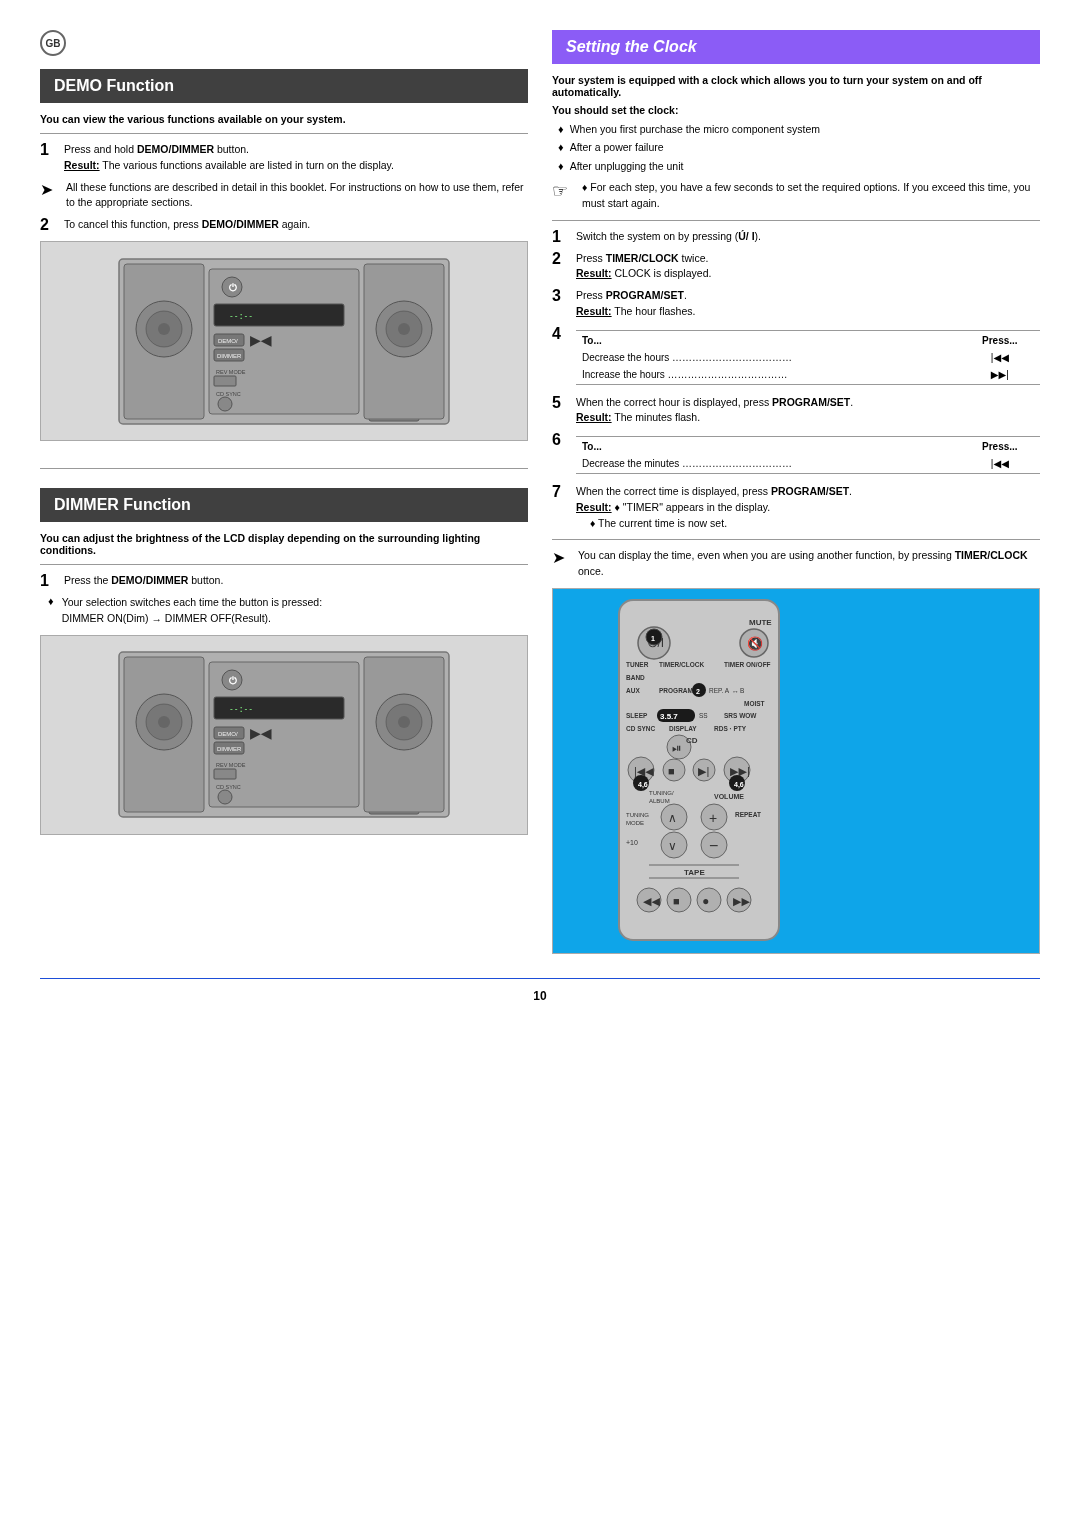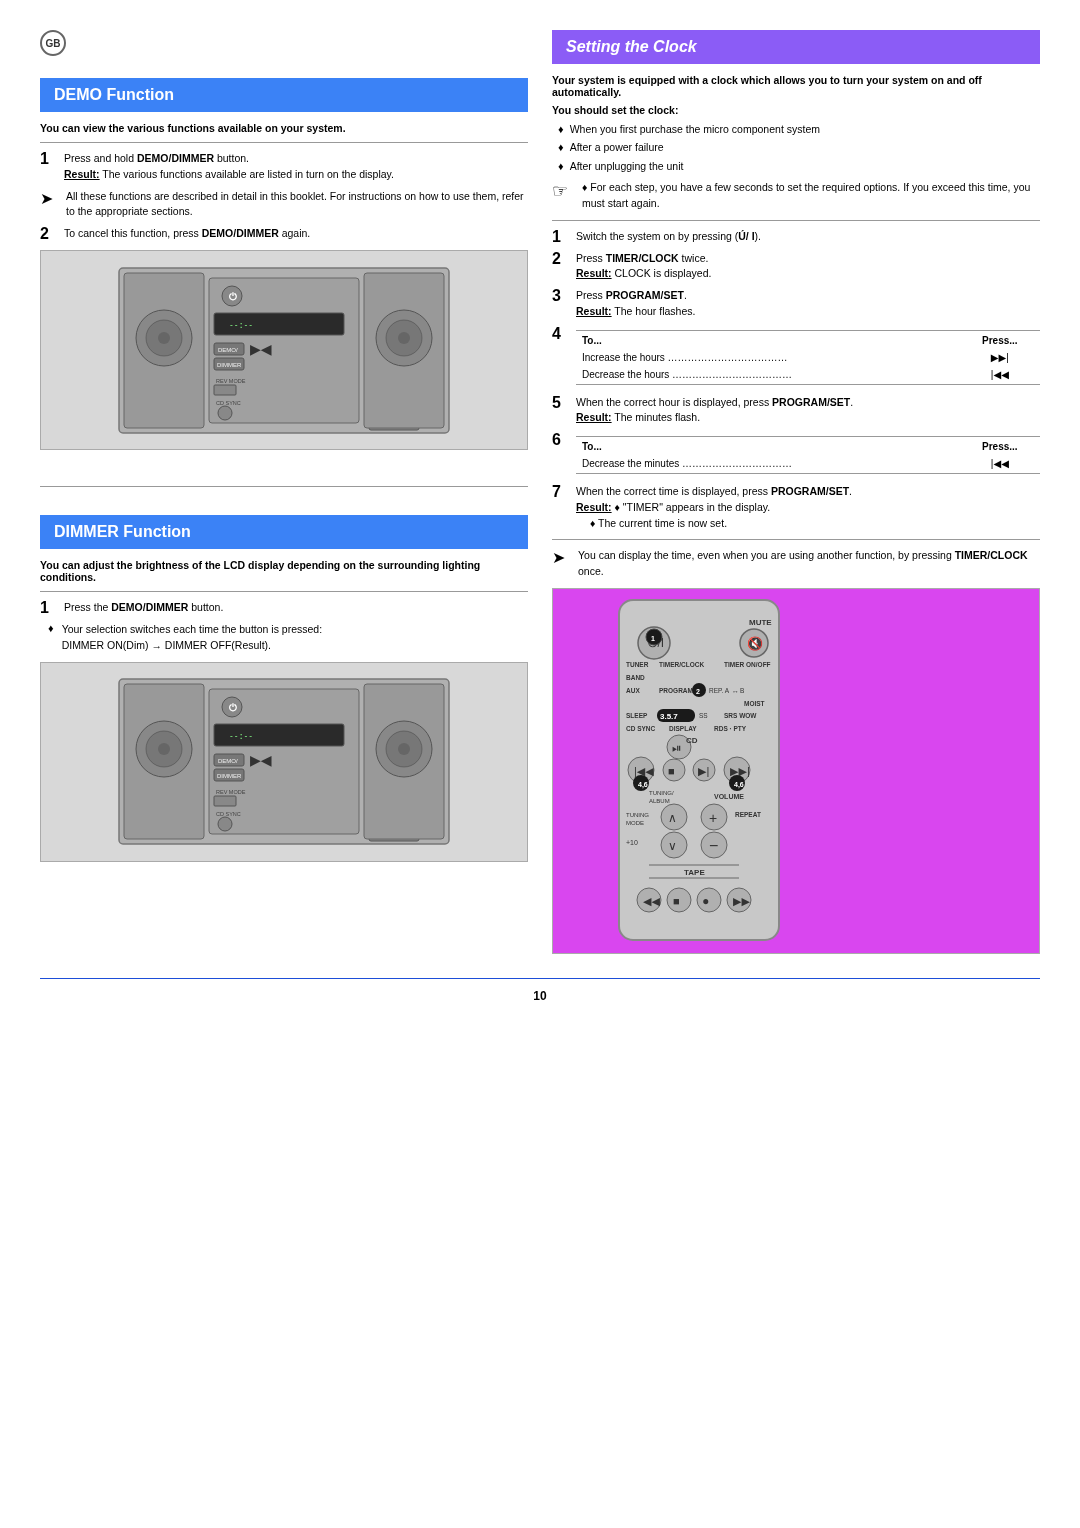--- a/index.html
+++ b/index.html
@@ -16,21 +16,21 @@
     .page-layout {
       display: grid;
       grid-template-columns: 1fr 1fr;
       gap: 24px;
       max-width: 1000px;
       margin: 0 auto;
     }
 
     
     .section-header {
-      background: #3b82f6;
+      background: #404040;
       color: #fff;
       font-size: 16px;
       font-weight: bold;
       padding: 8px 14px;
       margin-bottom: 10px;
       display: flex;
       align-items: center;
       gap: 8px;
     }
     .section-header.italic {
@@ -47,21 +47,21 @@
       border: 2px solid #666;
       border-radius: 50%;
       font-size: 10px;
       color: #333;
       font-weight: bold;
     }
 
     .left-col, .right-col {
       display: flex;
       flex-direction: column;
-      gap: 20px;
+      gap: 11px;
     }
 
     
     .bold-intro {
       font-weight: bold;
       font-size: 10.5px;
       margin-bottom: 6px;
     }
 
     .step-block {
@@ -149,21 +149,21 @@
       display: flex;
       gap: 6px;
       margin-bottom: 3px;
       font-size: 10.5px;
       line-height: 1.4;
     }
 
     
     .remote-box {
       border: 1px solid #aaa;
-      background: #d946ef;
+      background: #0ea5e9;
       margin-top: 8px;
       padding: 6px;
       min-height: 340px;
       position: relative;
     }
 
     .page-num {
       text-align: center;
       font-size: 12px;
       font-weight: bold;
@@ -400,26 +400,26 @@
         <div style="flex:1;">
           <table class="step-table">
             <thead>
               <tr>
                 <th>To...</th>
                 <th class="col-press">Press...</th>
               </tr>
             </thead>
             <tbody>
               <tr>
+                <td>Decrease the hours ………………………………</td>
+                <td class="col-press">|◀◀</td>
+              </tr>
+              <tr>
                 <td>Increase the hours ………………………………</td>
                 <td class="col-press">▶▶|</td>
-              </tr>
-              <tr>
-                <td>Decrease the hours ………………………………</td>
-                <td class="col-press">|◀◀</td>
               </tr>
             </tbody>
           </table>
         </div>
       </div>
 
       <div class="step-block">
         <span class="step-num">5</span>
         <div class="step-content">
           When the correct hour is displayed, press <strong>PROGRAM/SET</strong>.<br>

